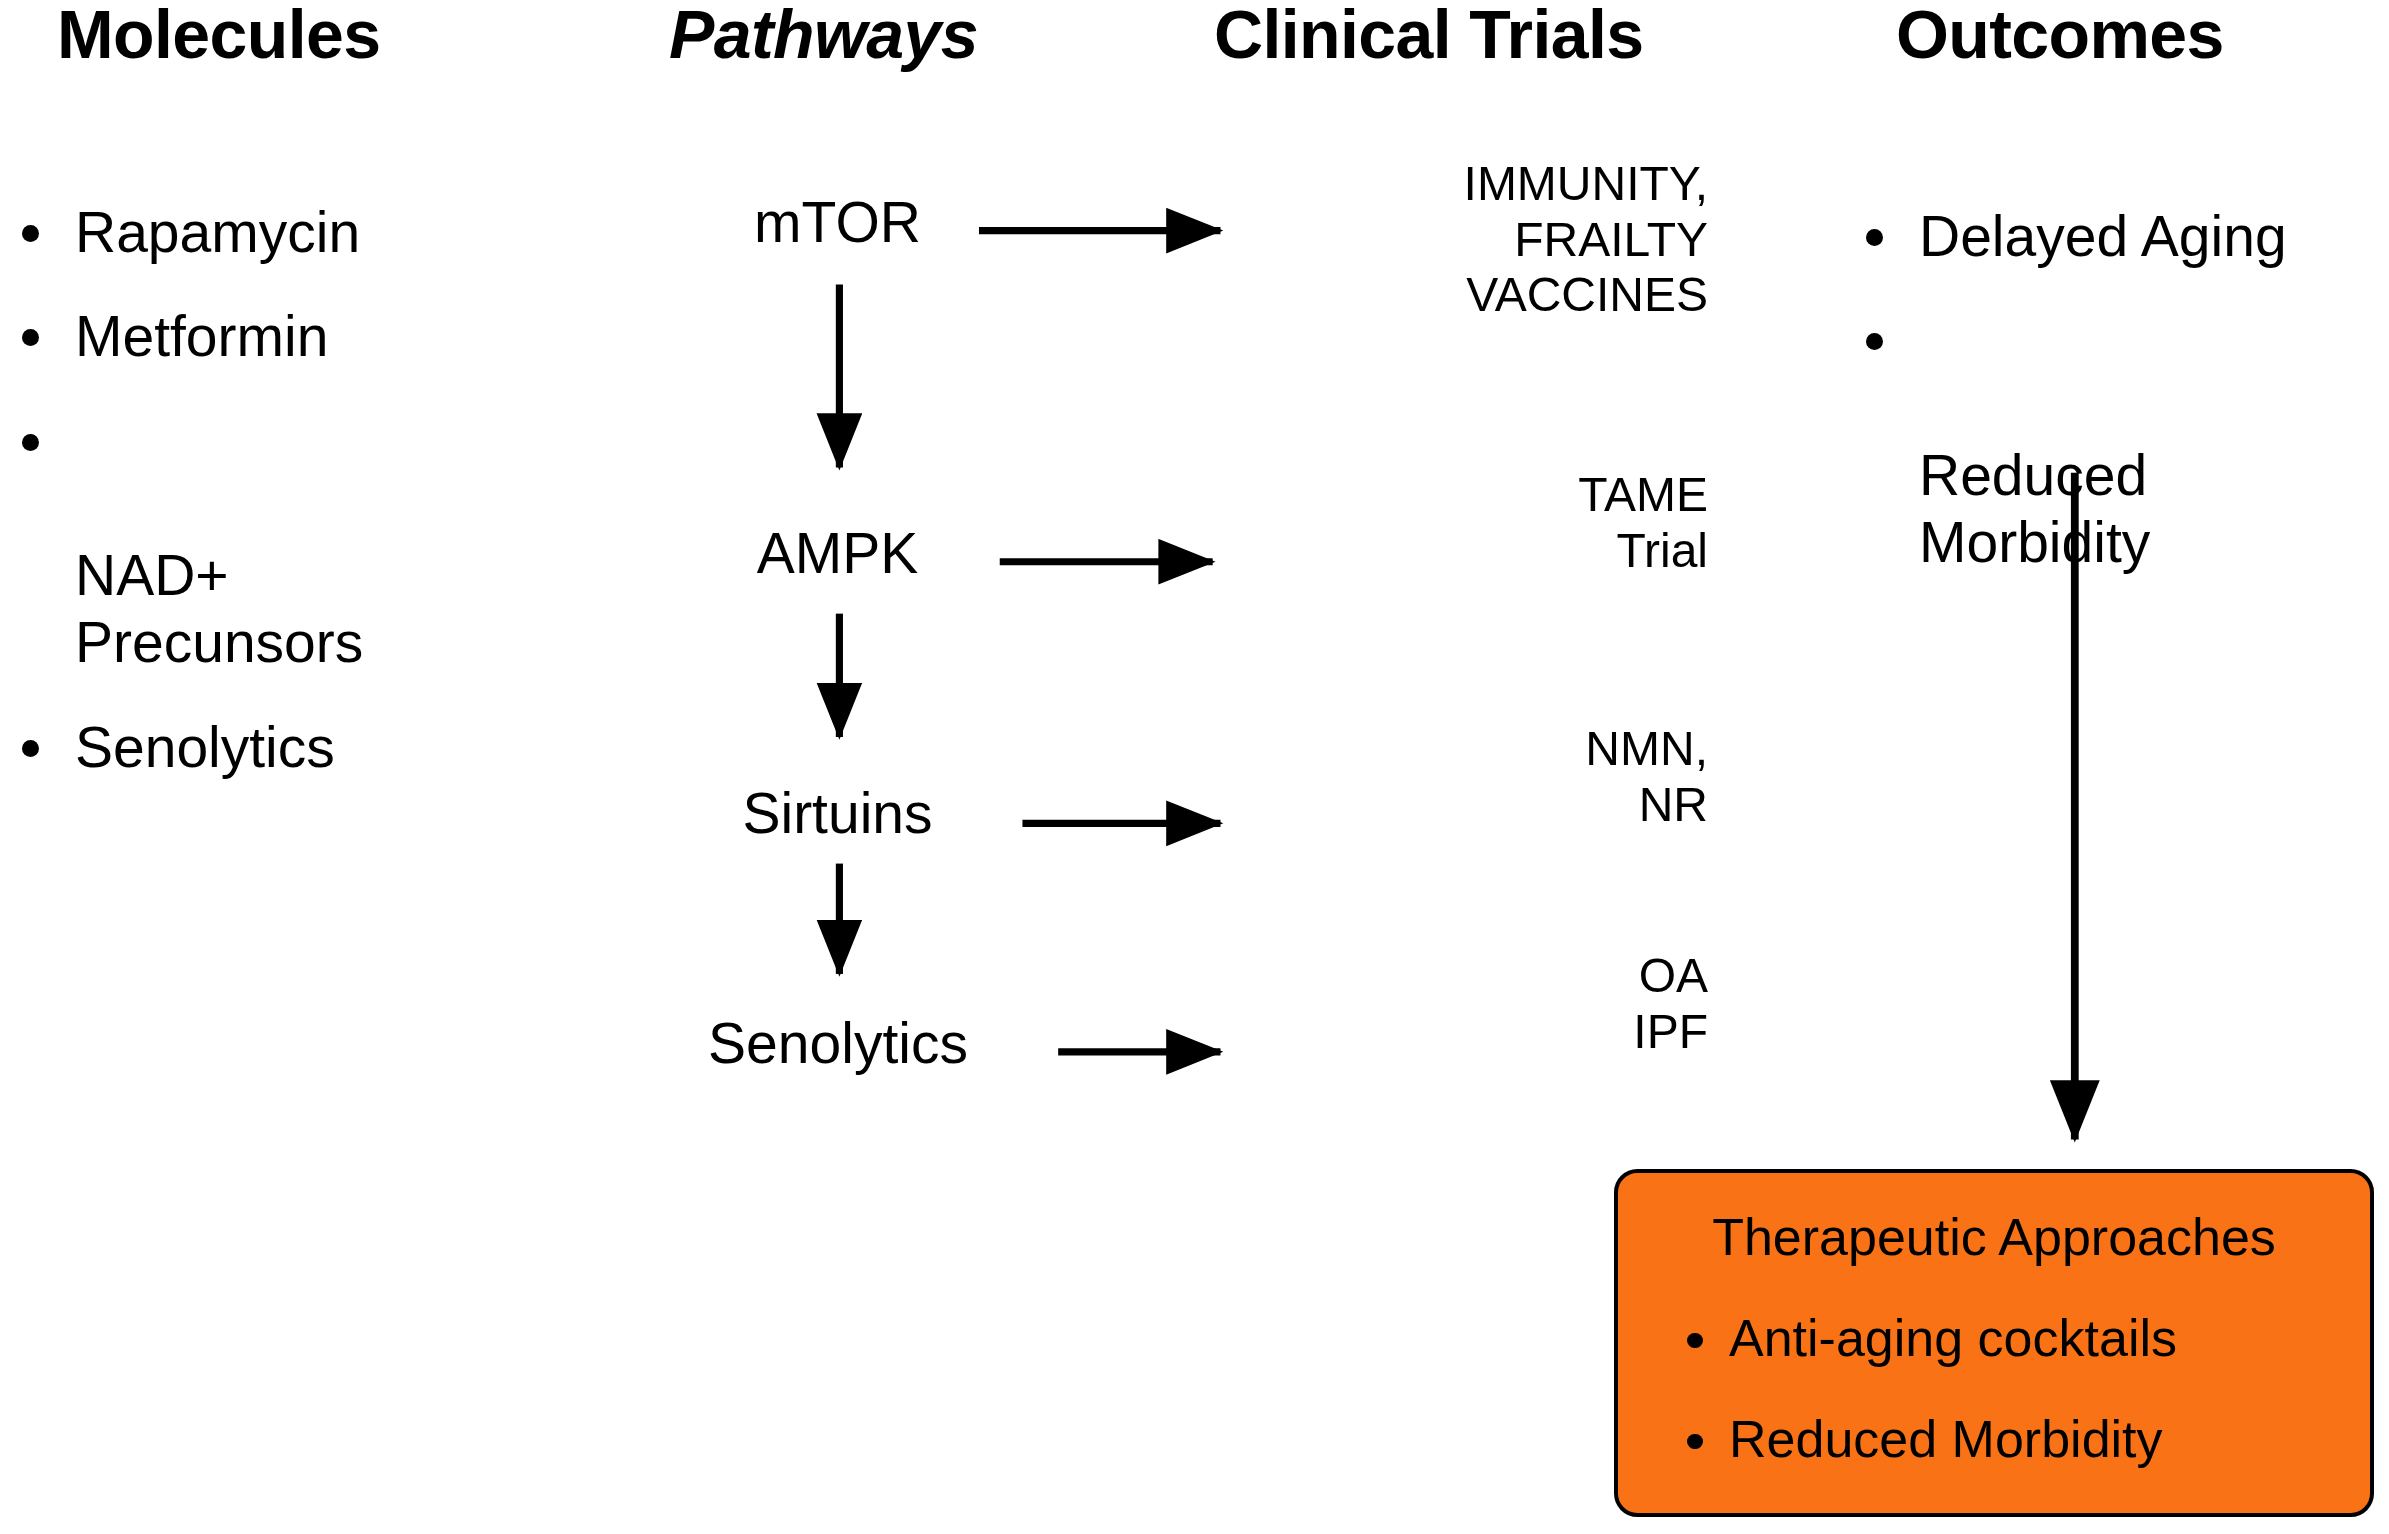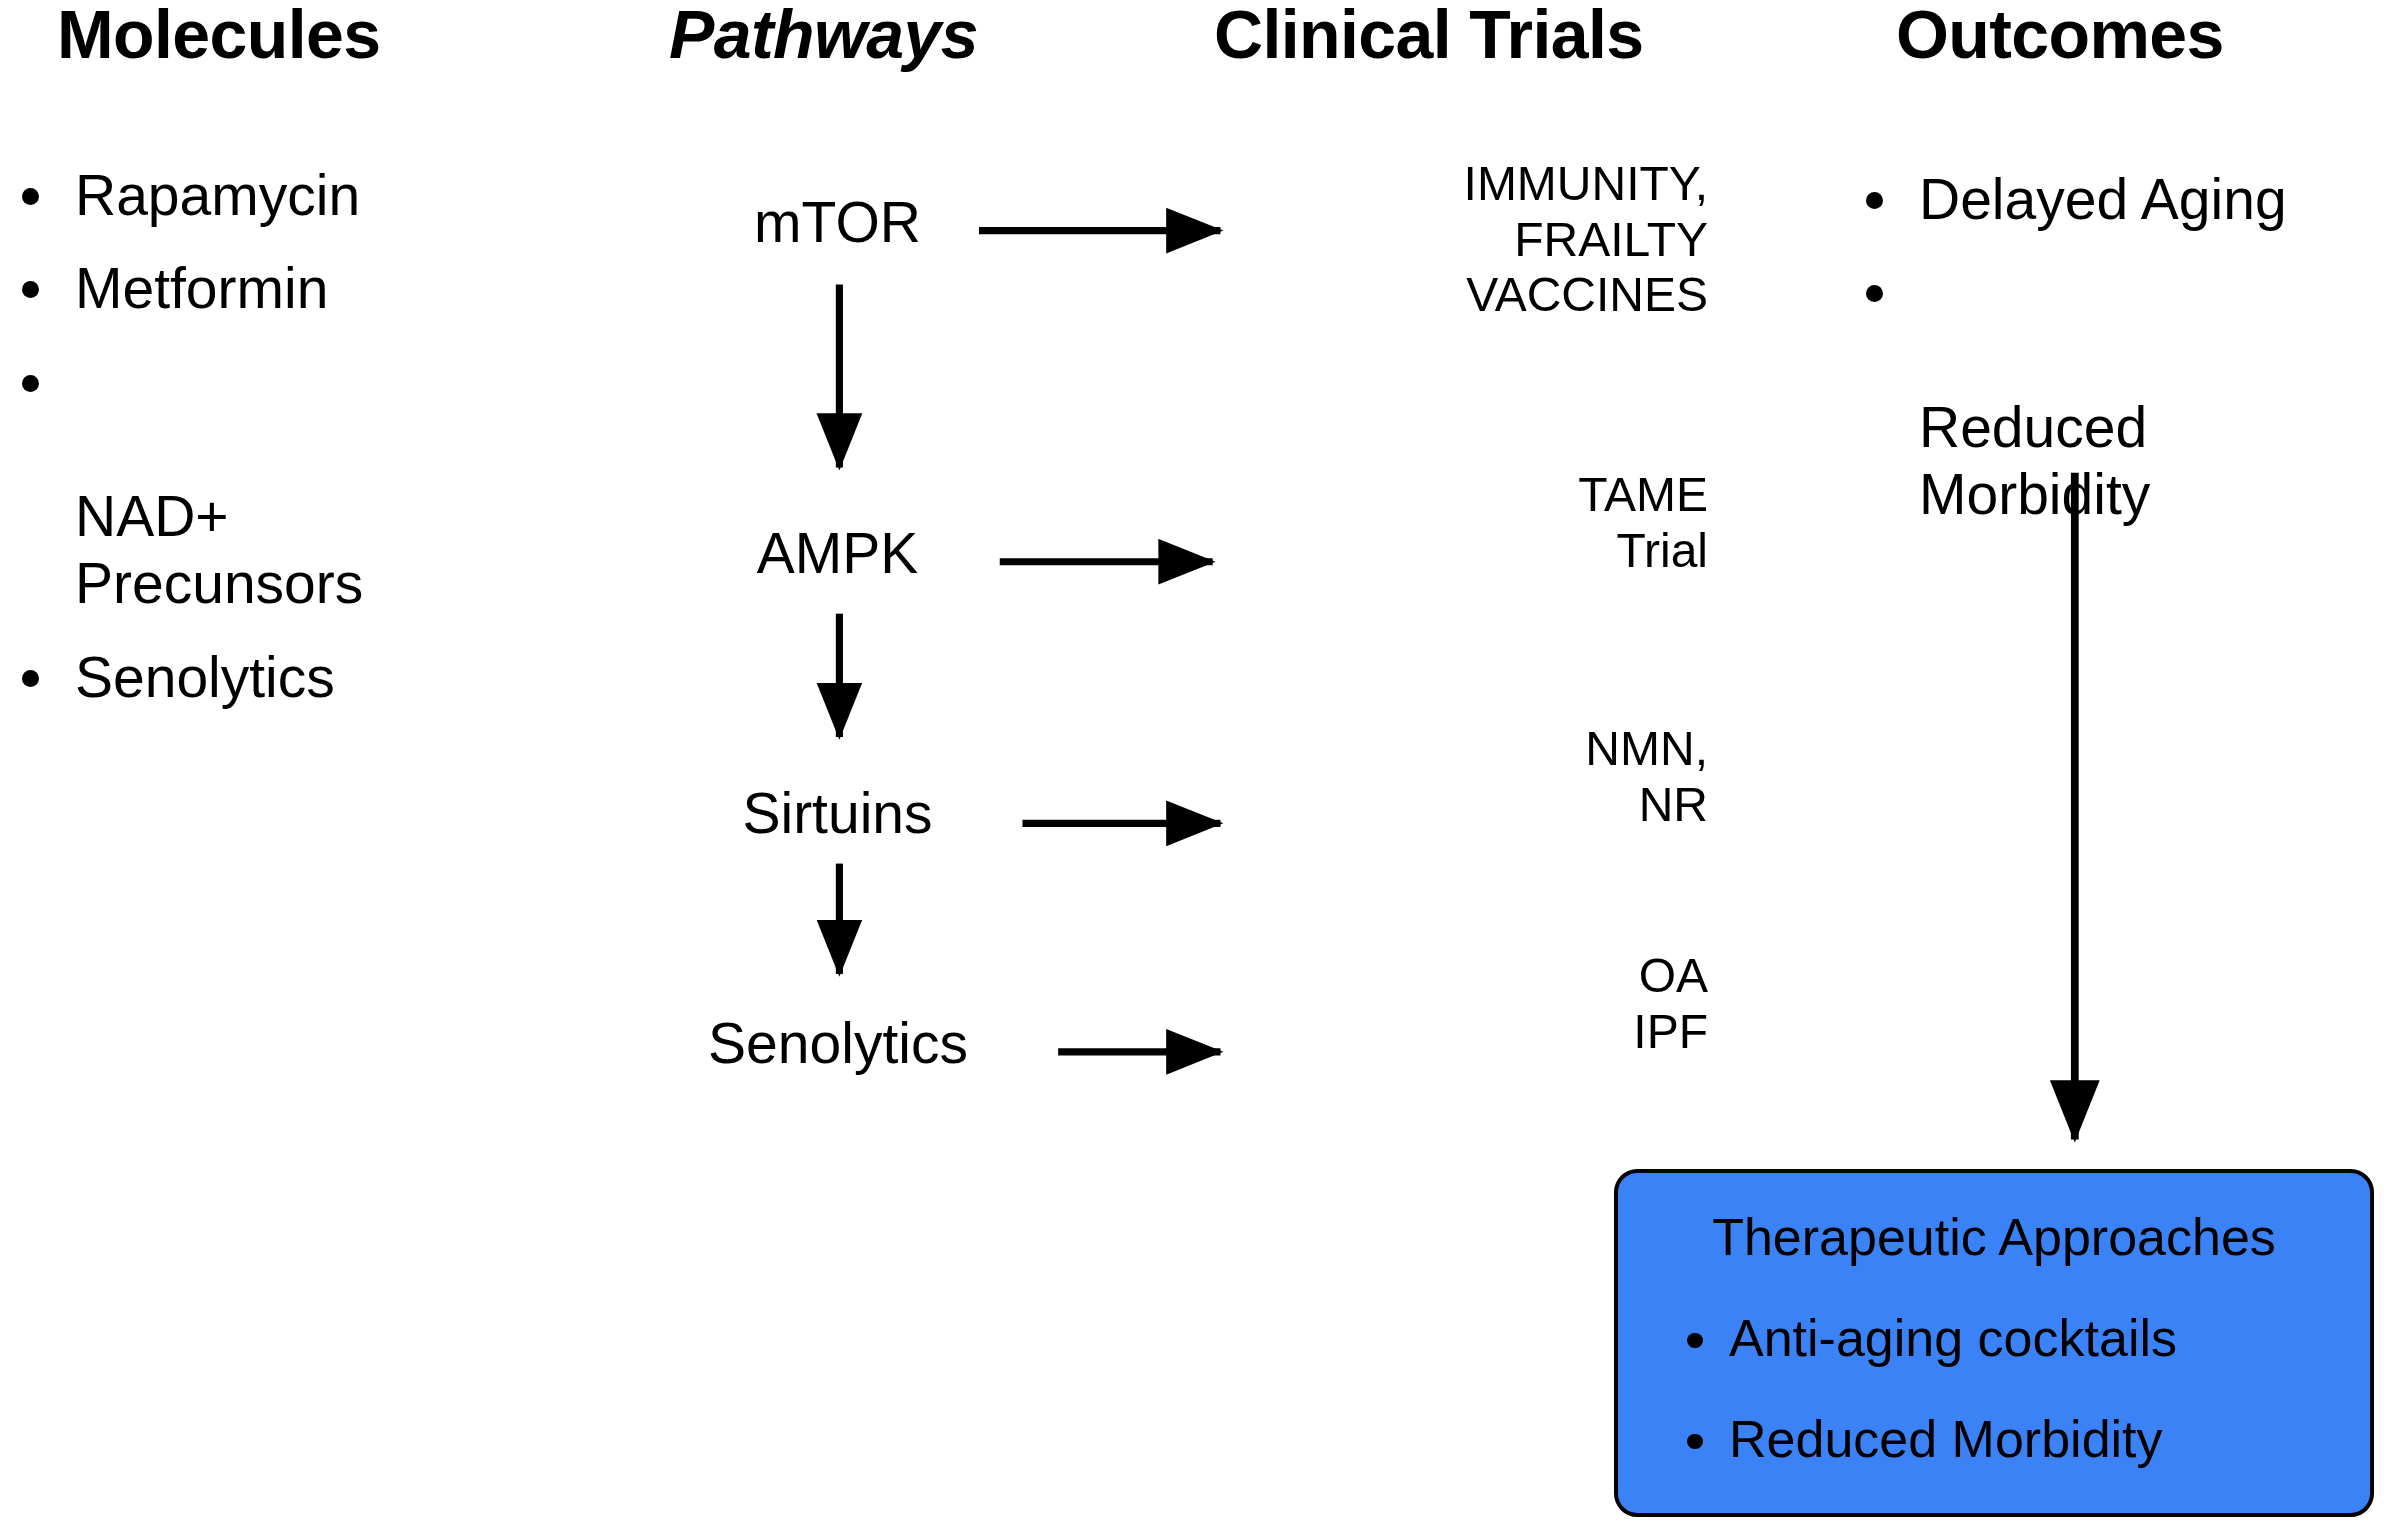--- a/index.html
+++ b/index.html
@@ -34,20 +34,21 @@
     list-style: none;
     margin: 0;
     padding: 0;
   }
   .bullet-item {
     position: relative;
     font-size: 57px;
     line-height: 1.18;
     padding-left: 62px;
     margin-bottom: 26px;
+    margin-top: 37px;
   }
   .bullet-item .dot {
     position: absolute;
     left: 9px;
     top: 0.46em;
     width: 17px;
     height: 17px;
     background: #000;
     border-radius: 50%;
   }
@@ -80,21 +81,21 @@
   }
 
   
   #therapeutic-box {
     left: 1614px;
     top: 1169px;
     width: 760px;
     height: 348px;
     border: 4.5px solid #000;
     border-radius: 23.4px;
-    background: #3b82f6;
+    background: #f97316;
     box-sizing: border-box;
   }
   #therapeutic-box .box-title {
     font-size: 52px;
     line-height: 1.0;
     text-align: center;
     margin-top: 38px;
   }
   #therapeutic-box .box-list {
     list-style: none;

